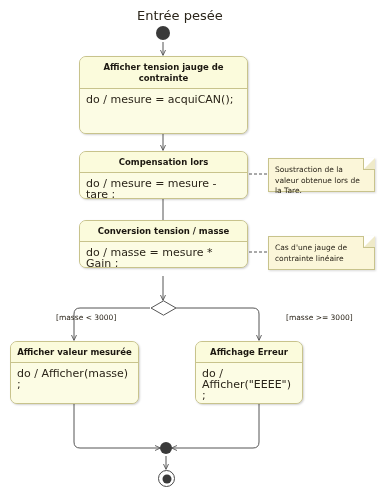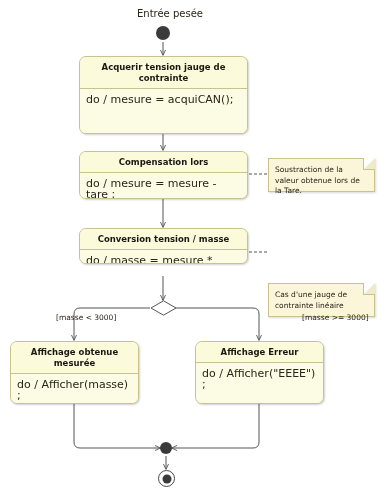--- a/index.html
+++ b/index.html
@@ -114,21 +114,21 @@
     position: absolute;
     left: 50%; top: 50%;
     transform: translate(-50%, -50%);
     width: 9px; height: 9px;
     border-radius: 50%;
     background: #3a3a3a;
   }
   
   .start-label {
     position: absolute;
-    font-size: 10px;
+    font-size: 13px;
     color: #2a2419;
     white-space: nowrap;
   }
   .guard-label {
     position: absolute;
     font-size: 7.5px;
     color: #2a2419;
     white-space: nowrap;
     padding-left: 40px;
   }
@@ -166,55 +166,55 @@
 
       <line x1="249" y1="174" x2="267" y2="174" stroke-dasharray="3,2"></line>
       <line x1="249" y1="252" x2="267" y2="252" stroke-dasharray="3,2"></line>
     </g>
   </svg>
 
   <div class="start-label" style="left:137px; top:8px;">Entrée pesée</div>
   <div class="node initial-node" style="left:156px; top:26px;"></div>
 
   <div class="node activity" style="left:79px; top:56px; width:169px; height:78px;">
-    <div class="activity-title">Acquerir tension jauge de contrainte</div>
+    <div class="activity-title">Afficher tension jauge de contrainte</div>
     <div class="activity-body">do / mesure = acquiCAN();</div>
   </div>
 
   <div class="node activity" style="left:79px; top:151px; width:169px; height:48px;">
     <div class="activity-title">Compensation lors</div>
     <div class="activity-body">do / mesure = mesure - tare ;</div>
   </div>
 
   <div class="note" style="left:268px; top:158px; width:107px; height:34px;">
     <span class="note-text">Soustraction de la valeur obtenue lors de la Tare.</span>
   </div>
 
-  <div class="node activity" style="left:79px; top:228px; width:169px; height:36px;">
+  <div class="node activity" style="left:79px; top:220px; width:169px; height:48px;">
     <div class="activity-title">Conversion tension / masse</div>
     <div class="activity-body">do / masse = mesure * Gain ;</div>
   </div>
 
-  <div class="note" style="left:268px; top:236px; width:107px; height:34px;margin-top:47px;">
+  <div class="note" style="left:268px; top:236px; width:107px; height:34px;">
     <span class="note-text">Cas d'une jauge de contrainte linéaire</span>
   </div>
 
   <svg class="node" style="left:150px; top:300px; width:27px; height:16px;" viewBox="0 0 27 16">
     <polygon points="13.5,0.8 26,8 13.5,15.2 1,8" fill="#ffffff" stroke="#555555" stroke-width="1"></polygon>
   </svg>
 
   <div class="guard-label" style="left:16px; top:313px;">[masse &lt; 3000]</div>
-  <div class="guard-label" style="left:262px; top:313px;">[masse &gt;= 3000]</div>
+  <div class="guard-label" style="left:246px; top:313px;">[masse &gt;= 3000]</div>
 
   <div class="node activity" style="left:10px; top:341px; width:129px; height:63px;">
-    <div class="activity-title">Affichage obtenue mesurée</div>
+    <div class="activity-title">Afficher valeur mesurée</div>
     <div class="activity-body">do / Afficher(masse) ;</div>
   </div>
 
-  <div class="node activity" style="left:195px; top:341px; width:129px; height:63px;">
+  <div class="node activity" style="left:195px; top:341px; width:108px; height:63px;">
     <div class="activity-title">Affichage Erreur</div>
     <div class="activity-body">do / Afficher("EEEE") ;</div>
   </div>
 
   <div class="node merge-node" style="left:160px; top:442px;"></div>
 
   <div class="node final-node" style="left:158px; top:470px;">
     <div class="final-node-inner"></div>
   </div>
 

